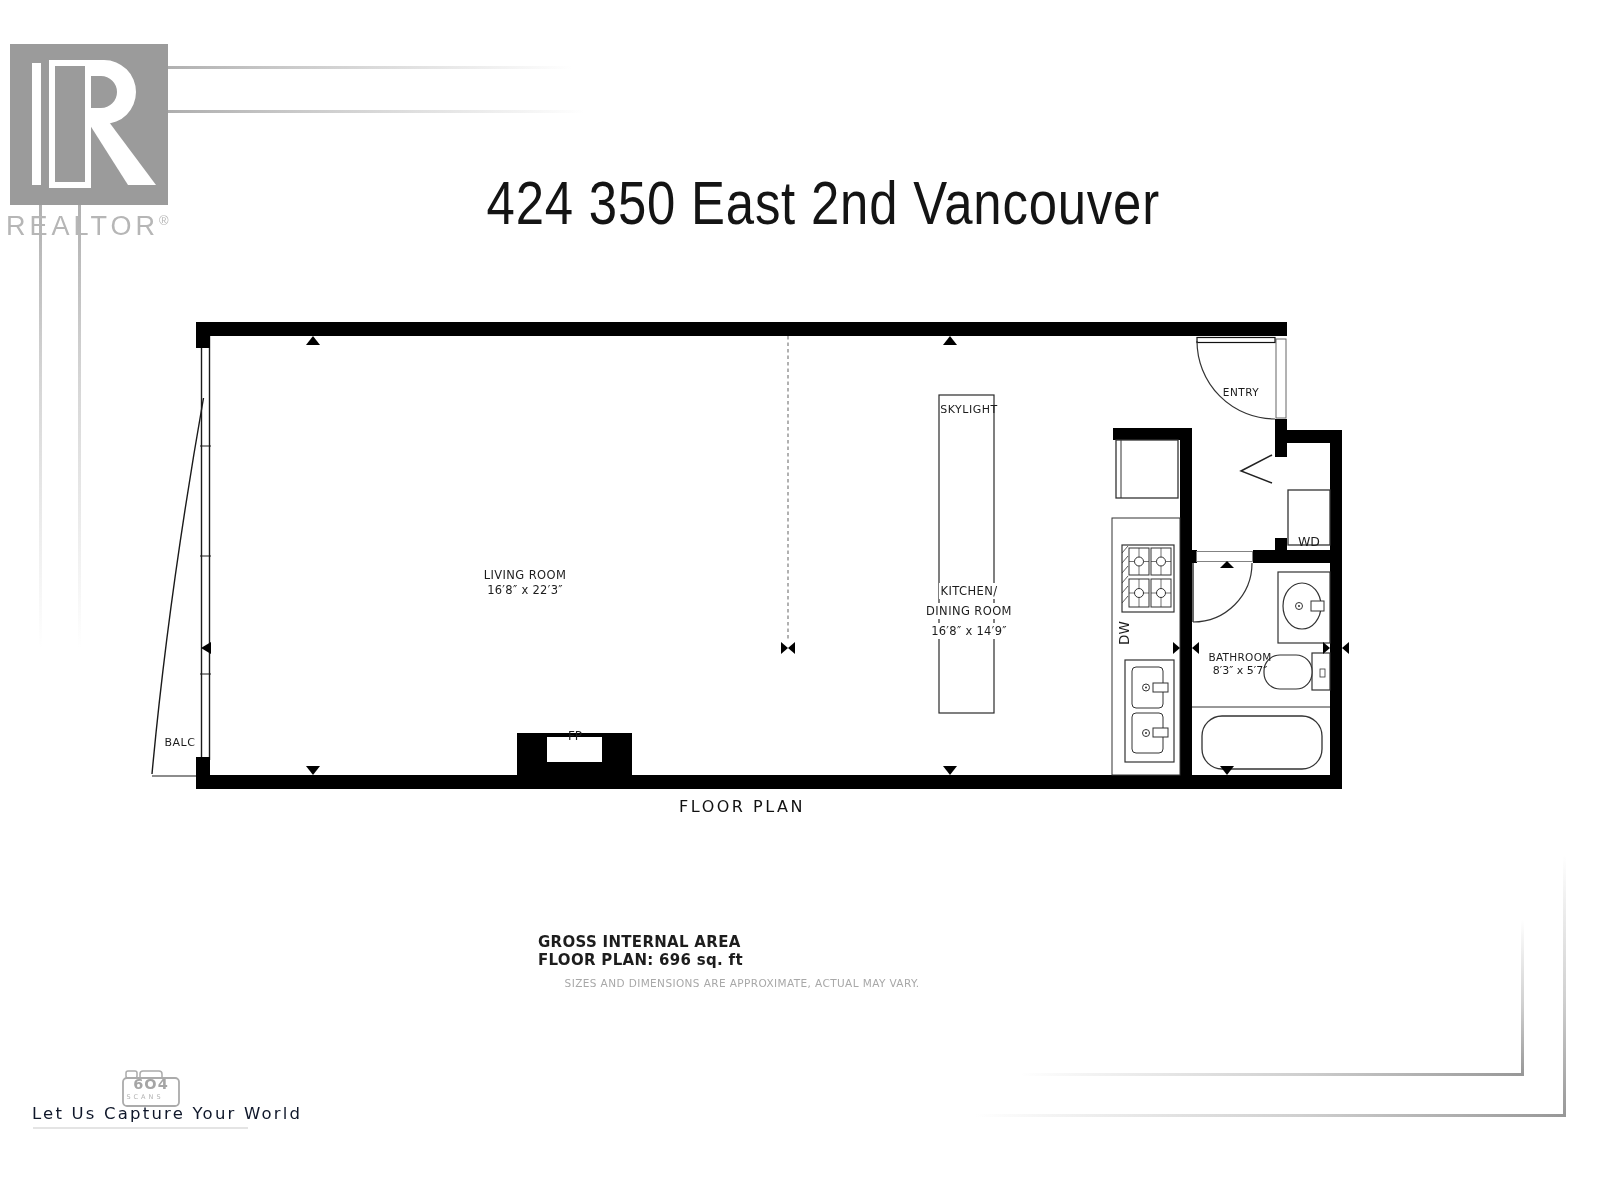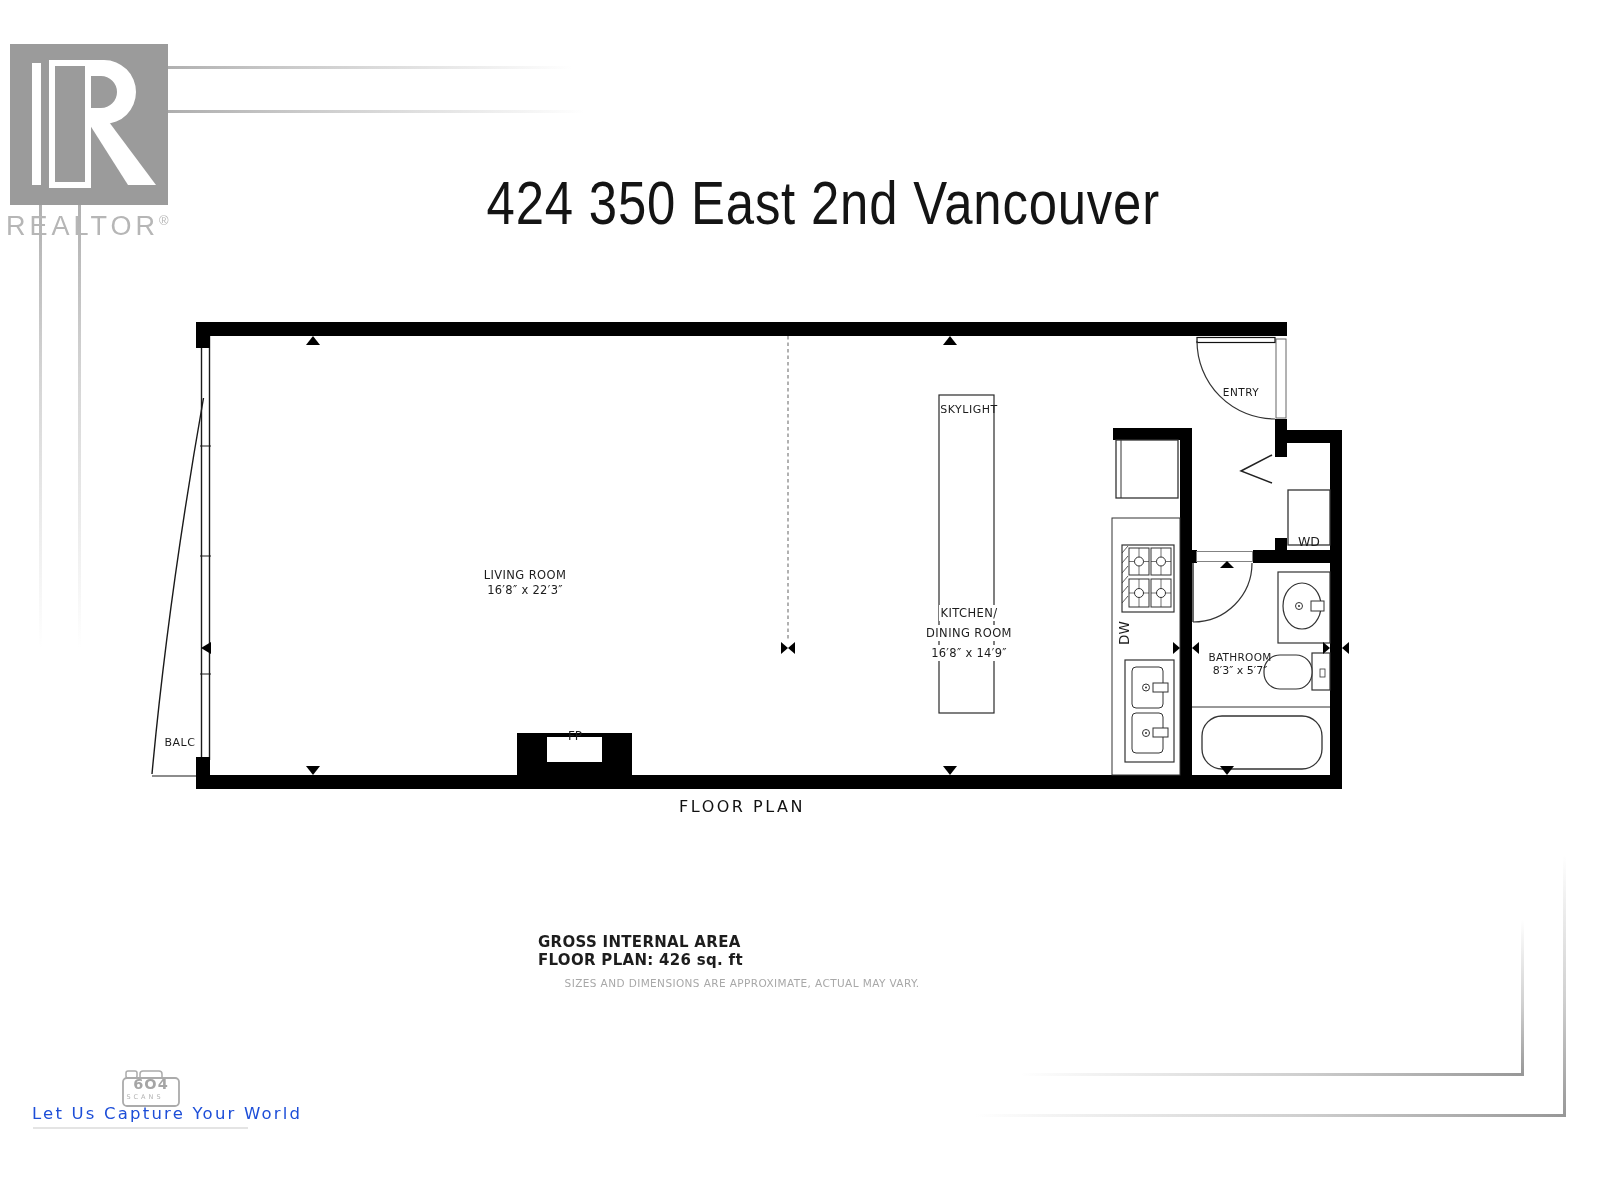--- a/index.html
+++ b/index.html
@@ -24,21 +24,21 @@
   .caption{position:absolute;left:592px;top:797px;width:300px;text-align:center;
            font-size:16px;letter-spacing:2.5px;color:#111;}
   .sum{position:absolute;left:538px;width:400px;text-align:left;color:#1d1d1d;
        font-size:15px;font-weight:bold;letter-spacing:.3px;}
   .disclaimer{position:absolute;left:542px;top:977px;width:400px;text-align:center;
               font-size:10.5px;letter-spacing:.4px;color:#a8a8a8;}
   .cam-num{position:absolute;left:123px;top:1076px;width:56px;text-align:center;
            font-size:14.5px;font-weight:bold;letter-spacing:1px;color:#a5a5a5;}
   .cam-sub{position:absolute;left:123px;top:1093px;width:44px;text-align:center;
            font-size:6.5px;letter-spacing:3px;color:#b3b3b3;}
-  .tagline{position:absolute;left:32px;top:1104px;font-size:16.5px;letter-spacing:2.2px;color:#1d4ed8;white-space:nowrap;}
+  .tagline{position:absolute;left:32px;top:1104px;font-size:16.5px;letter-spacing:2.2px;color:#0f172a;white-space:nowrap;}
   .tag-rule{position:absolute;left:33px;top:1127px;width:215px;height:1.5px;background:#e4e4e4;}
   .dw-label{position:absolute;left:1114px;top:618px;width:34px;height:30px;text-align:center;
             font-size:13.5px;color:#1c1c1c;transform:rotate(-90deg);}
   .kd-label{background:#ffffff;padding:1px 2px;}
 </style>
 </head>
 <body>
 
 <div class="canvas">
 
@@ -208,38 +208,38 @@
       <polygon points="1180,648 1173,642 1173,654"></polygon>
       <polygon points="1192,648 1199,642 1199,654"></polygon>
       <polygon points="1330,648 1323,642 1323,654"></polygon>
       <polygon points="1342,648 1349,642 1349,654"></polygon>
     </g>
   </svg>
 
   <div class="lbl room-name" style="left:425px;top:544px;width:200px;">LIVING ROOM</div>
   <div class="lbl room-dims" style="left:425px;top:559px;width:200px;">16′8″ x 22′3″</div>
 
-  <div class="lbl" style="left:869px;top:578px;width:200px;text-align:center;">
+  <div class="lbl" style="left:869px;top:556px;width:200px;text-align:center;">
     <span class="kd-label room-name">KITCHEN/</span><br>
     <span class="kd-label room-name">DINING ROOM</span><br>
     <span class="kd-label room-dims">16′8″ x 14′9″</span>
   </div>
 
   <div class="lbl" style="left:869px;top:379px;width:200px;font-size:11px;letter-spacing:.5px;">SKYLIGHT</div>
   <div class="lbl" style="left:1191px;top:362px;width:100px;font-size:10.5px;letter-spacing:.5px;">ENTRY</div>
   <div class="lbl" style="left:1288px;top:510px;width:42px;font-size:12.5px;">WD</div>
   <div class="dw-label">DW</div>
   <div class="lbl" style="left:1190px;top:627px;width:100px;font-size:10.5px;letter-spacing:.3px;">BATHROOM</div>
   <div class="lbl" style="left:1190px;top:640px;width:100px;font-size:11px;">8′3″ x 5′7″</div>
   <div class="lbl" style="left:150px;top:712px;width:60px;font-size:11px;letter-spacing:.5px;">BALC</div>
   <div class="lbl" style="left:545px;top:705px;width:60px;font-size:12px;">FP</div>
 
   <div class="caption">FLOOR PLAN</div>
   <div class="sum" style="top:933px;">GROSS INTERNAL AREA</div>
-  <div class="sum" style="top:951px;">FLOOR PLAN: 426 sq. ft</div>
+  <div class="sum" style="top:951px;">FLOOR PLAN: 696 sq. ft</div>
   <div class="disclaimer">SIZES AND DIMENSIONS ARE APPROXIMATE, ACTUAL MAY VARY.</div>
 
   <svg class="abs" style="left:118px;top:1062px;" width="70" height="50" viewBox="0 0 70 50">
     <rect x="8" y="9" width="11" height="7" rx="2" fill="none" stroke="#ababab" stroke-width="1.5"></rect>
     <path d="M22 16 v-4 a3 3 0 0 1 3 -3 h16 a3 3 0 0 1 3 3 v4" fill="none" stroke="#ababab" stroke-width="1.5"></path>
     <rect x="5" y="16" width="56" height="28" rx="4" fill="none" stroke="#ababab" stroke-width="1.8"></rect>
   </svg>
   <div class="cam-num">6O4</div>
   <div class="cam-sub">SCANS</div>
   <div class="tagline">Let Us Capture Your World</div>

